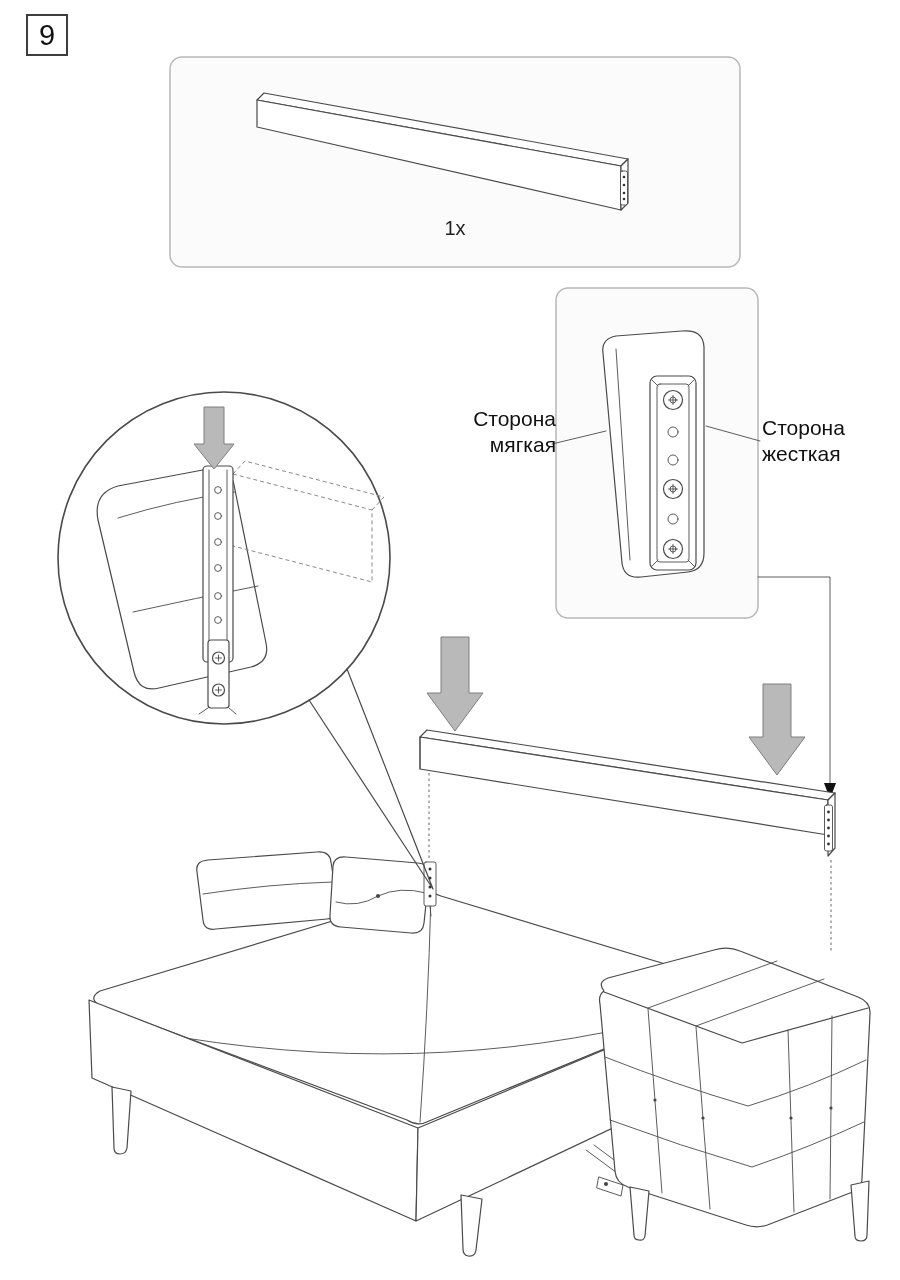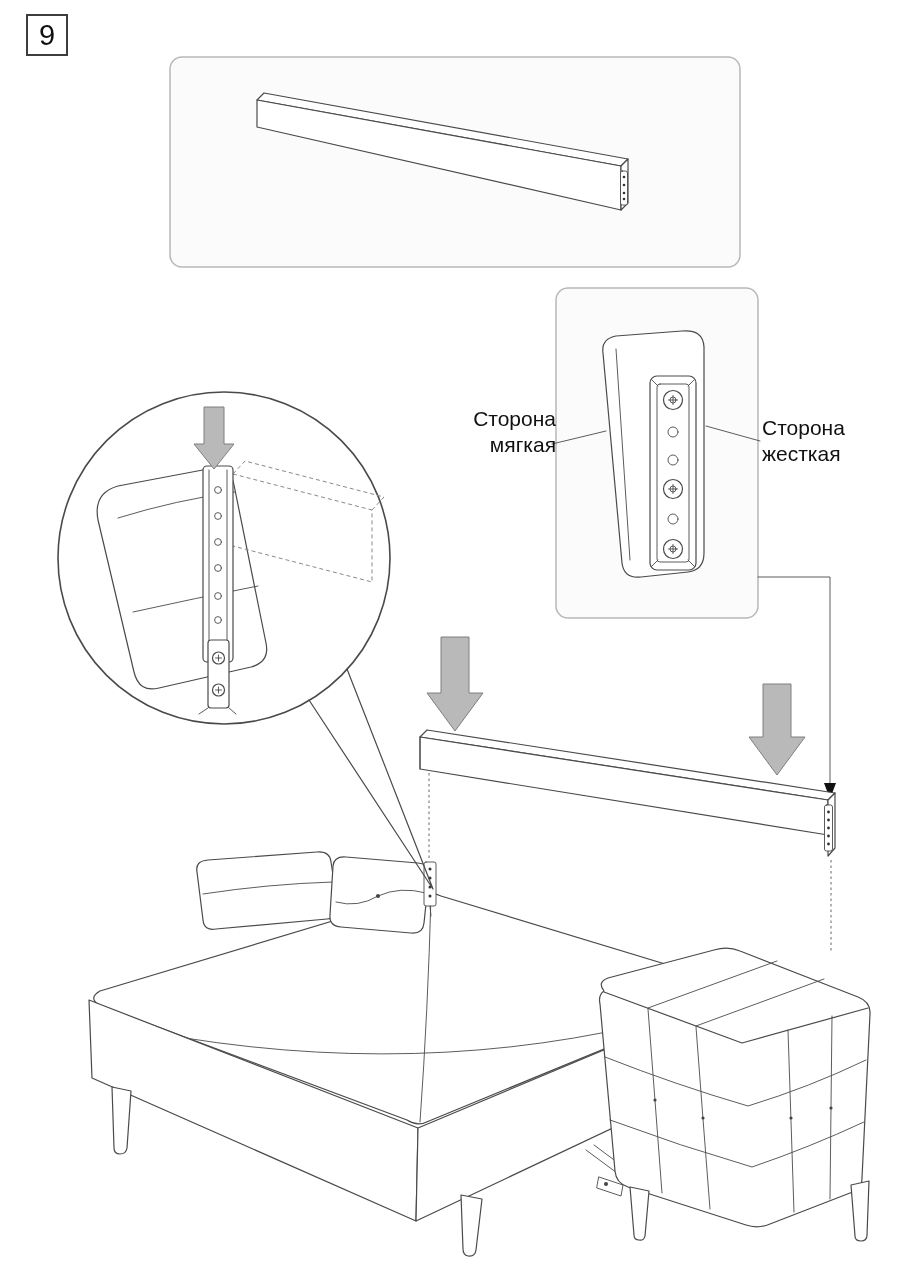--- a/index.html
+++ b/index.html
@@ -189,20 +189,21 @@
     </g>
 
     <path class="sn" d="M347,669 L433,889 M309,700 L433,889"></path>
 
   </svg>
 
   <div id="step-box" class="txt">
     <span>9</span>
   </div>
 
+  <div id="qty-label" class="txt">1x</div>
 
   <div id="label-soft" class="txt">Сторона
 мягкая</div>
 
   <div id="label-hard" class="txt">Сторона
 жесткая</div>
 
 </div>
 
 </body></html>

